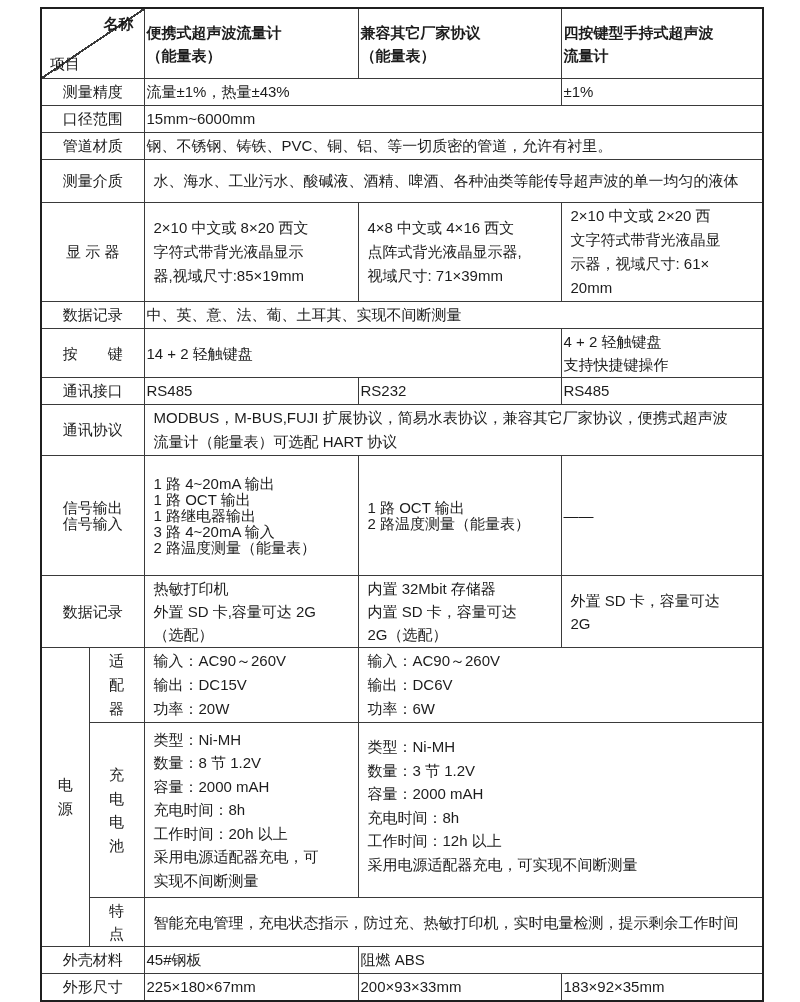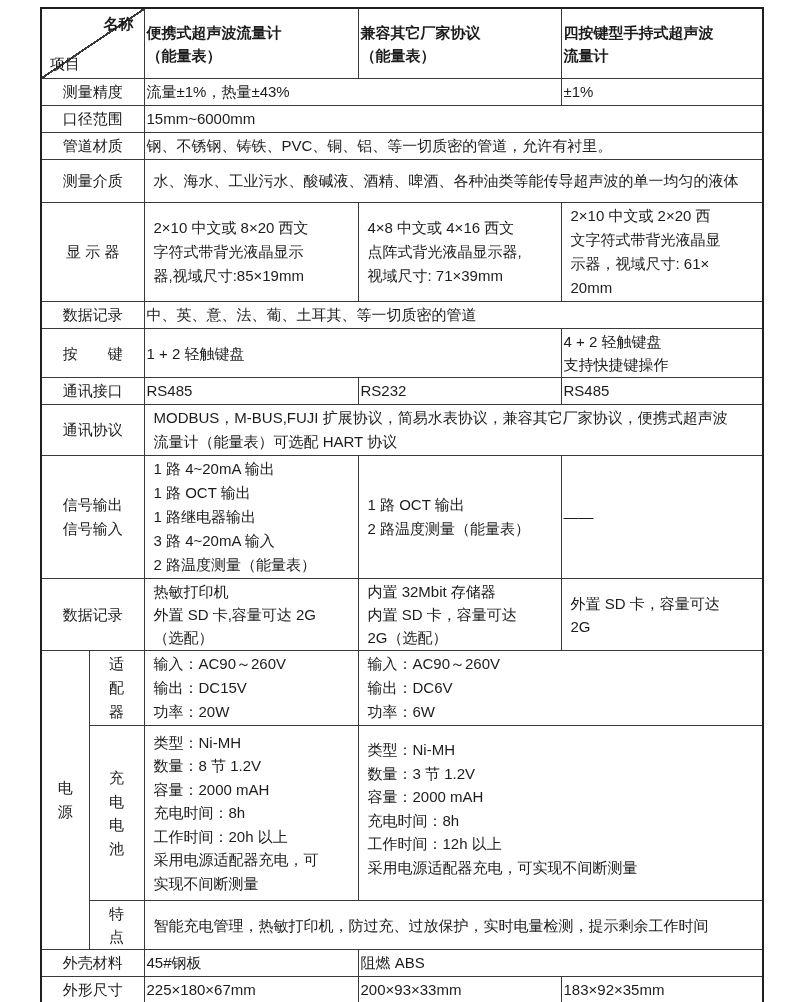--- a/index.html
+++ b/index.html
@@ -29,21 +29,21 @@
   td.left{text-align:left;padding:1px 20px 1px 9px;}
   td.label{text-align:center;padding:1px 6px;}
   td.bold{font-weight:bold;}
   tr.h50 td{height:46px;line-height:23px;}
   tr.h28 td{height:24px;}
   tr.h27 td{height:23px;}
   tr.h44 td{height:40px;line-height:22px;}
   tr.h96 td{height:92px;line-height:24px;}
   tr.h47 td{height:43px;line-height:23px;}
   tr.h49 td{height:45px;line-height:24px;}
-  tr.h121 td{height:117px;line-height:24px;}
+  tr.h121 td{height:117px;line-height:16px;}
   tr.h72 td{height:68px;line-height:23px;}
   tr.h75 td{height:71px;line-height:24px;}
   tr.h165 td{height:161px;line-height:23.5px;}
   td.diag{
     position:relative;
     padding:0;
     background-image:linear-gradient(to bottom right,
       transparent calc(50% - 1px), #3a3a3a calc(50% - 1px),
       #3a3a3a calc(50% + 1px), transparent calc(50% + 1px));
   }
@@ -108,26 +108,26 @@
 点阵式背光液晶显示器,
 视域尺寸: 71×39mm</td>
     <td class="left">2×10 中文或 2×20 西
 文字符式带背光液晶显
 示器，视域尺寸: 61×
 20mm</td>
   </tr>
 
   <tr class="h27">
     <td colspan="2" class="label">数据记录</td>
-    <td colspan="3" class="center">中、英、意、法、葡、土耳其、等一切质密的管道</td>
+    <td colspan="3" class="center">中、英、意、法、葡、土耳其、实现不间断测量</td>
   </tr>
 
   <tr class="h47">
     <td colspan="2" class="label">按　　键</td>
-    <td colspan="2" class="center">1 + 2 轻触键盘</td>
+    <td colspan="2" class="center">14 + 2 轻触键盘</td>
     <td class="center">4 + 2 轻触键盘
 支持快捷键操作</td>
   </tr>
 
   <tr class="h28">
     <td colspan="2" class="label">通讯接口</td>
     <td class="center">RS485</td>
     <td class="center">RS232</td>
     <td class="center">RS485</td>
   </tr>
@@ -192,21 +192,21 @@
 数量：3 节 1.2V
 容量：2000 mAH
 充电时间：8h
 工作时间：12h 以上
 采用电源适配器充电，可实现不间断测量</td>
   </tr>
 
   <tr class="h47">
     <td class="vlabel" style="line-height:23px;">特
 点</td>
-    <td colspan="3" class="left">智能充电管理，热敏打印机，防过充、过放保护，实时电量检测，提示剩余工作时间</td>
+    <td colspan="3" class="left">智能充电管理，充电状态指示，防过充、热敏打印机，实时电量检测，提示剩余工作时间</td>
   </tr>
 
   <tr class="h28">
     <td colspan="2" class="label">外壳材料</td>
     <td class="center">45#钢板</td>
     <td colspan="2" class="center">阻燃 ABS</td>
   </tr>
 
   <tr class="h28">
     <td colspan="2" class="label">外形尺寸</td>

